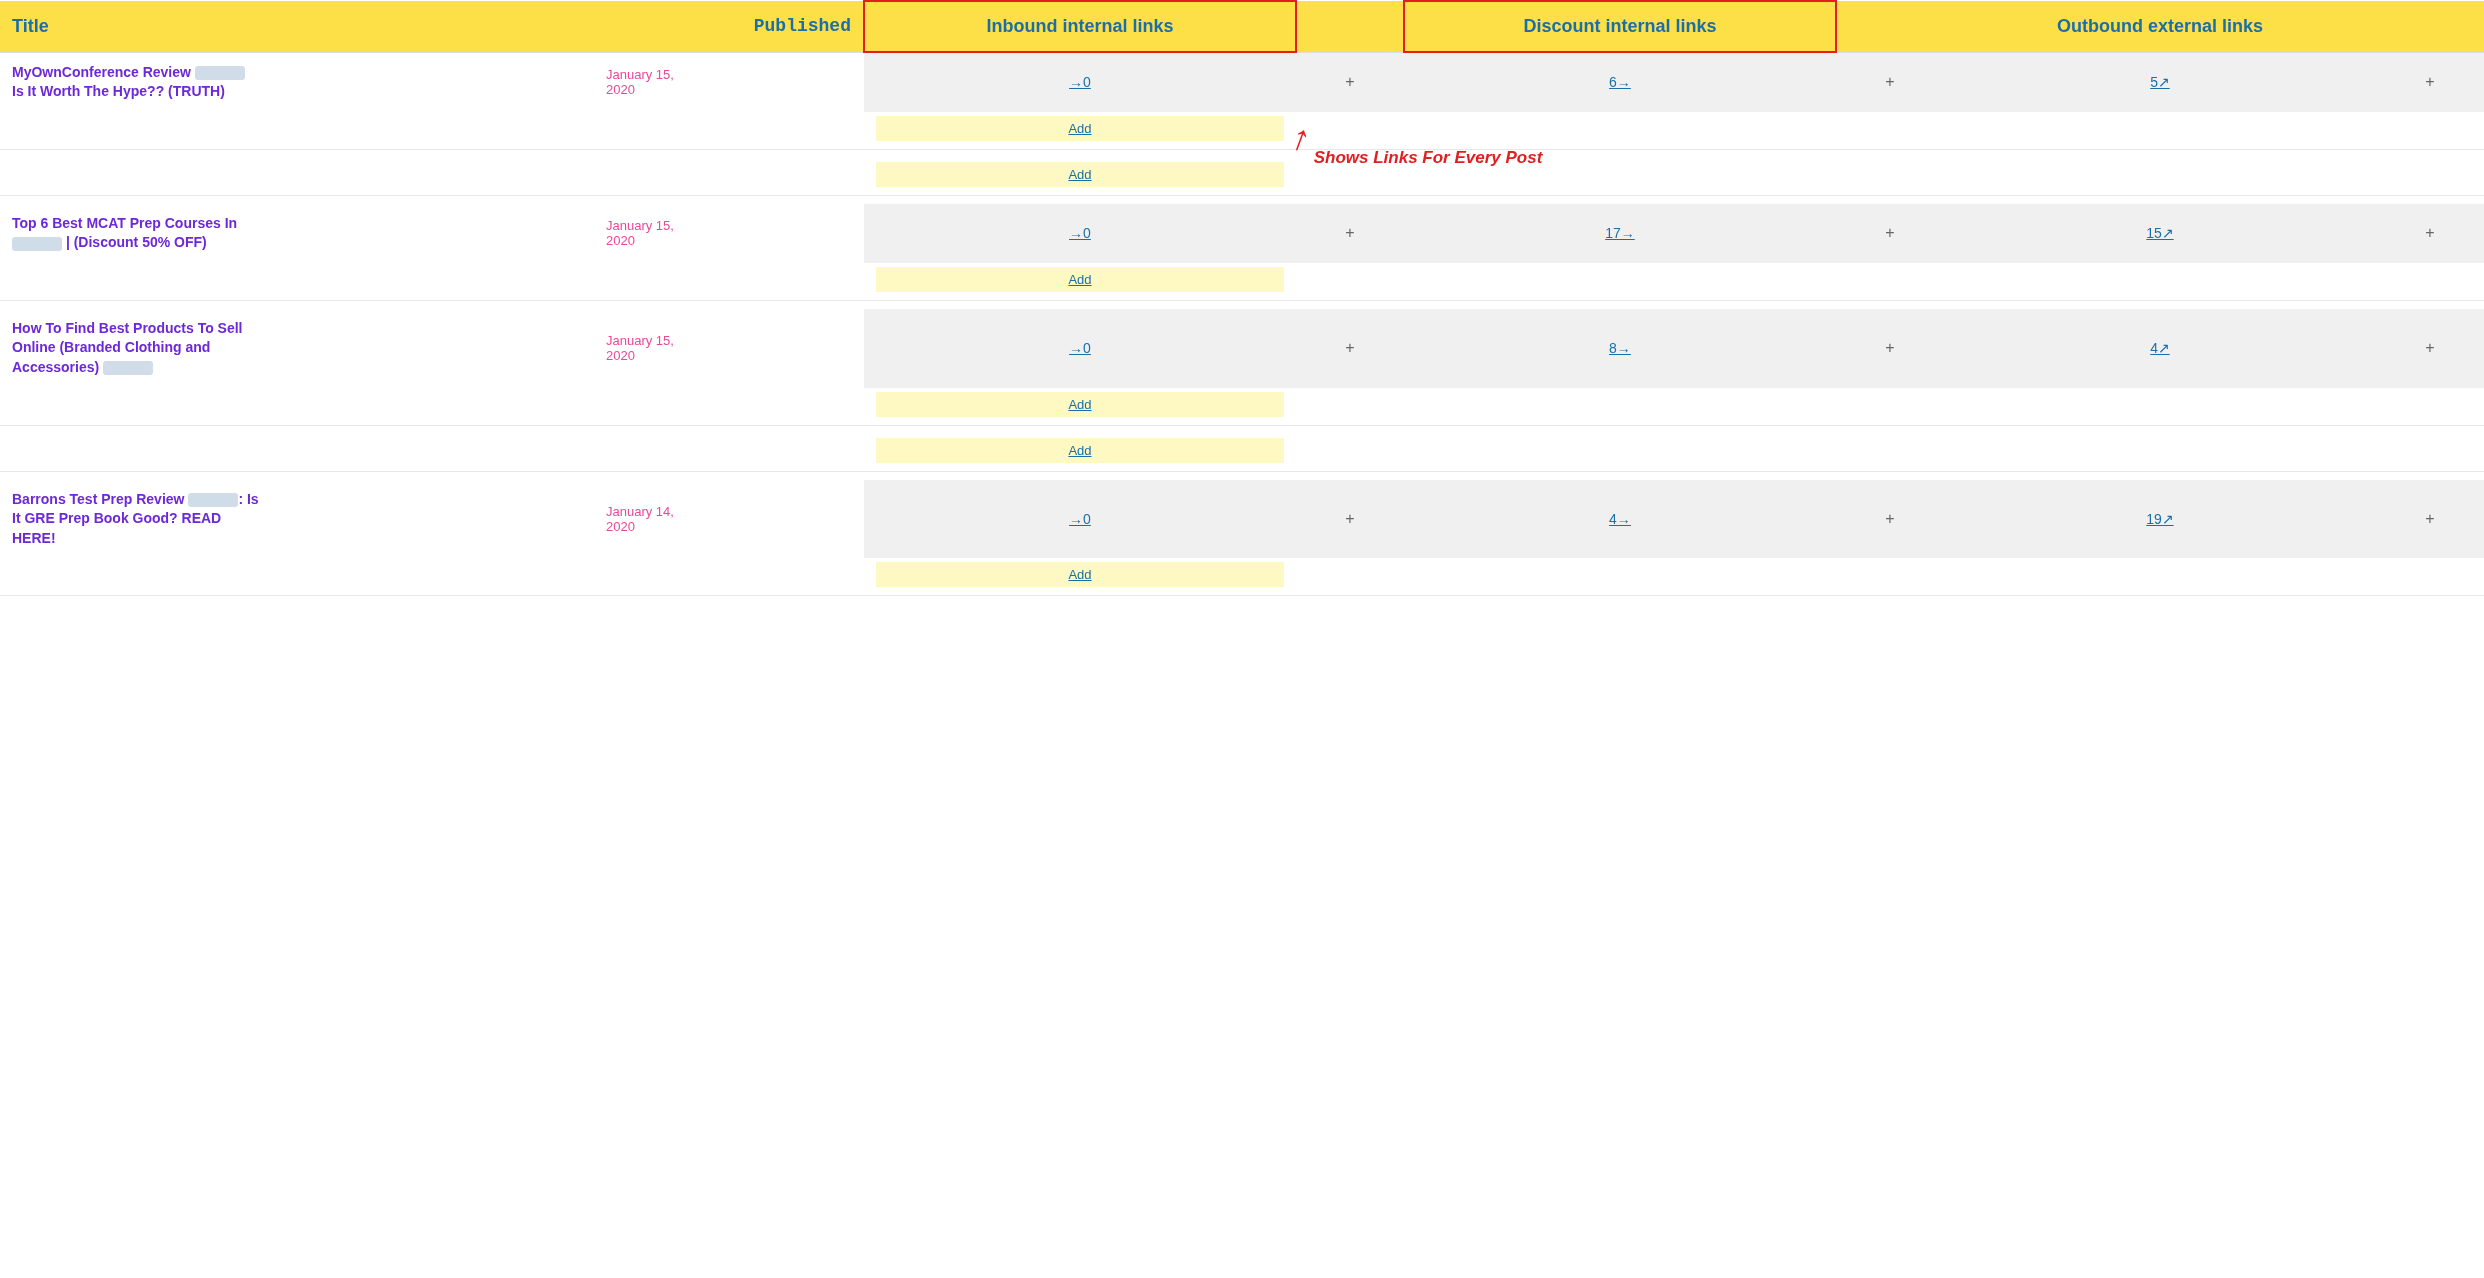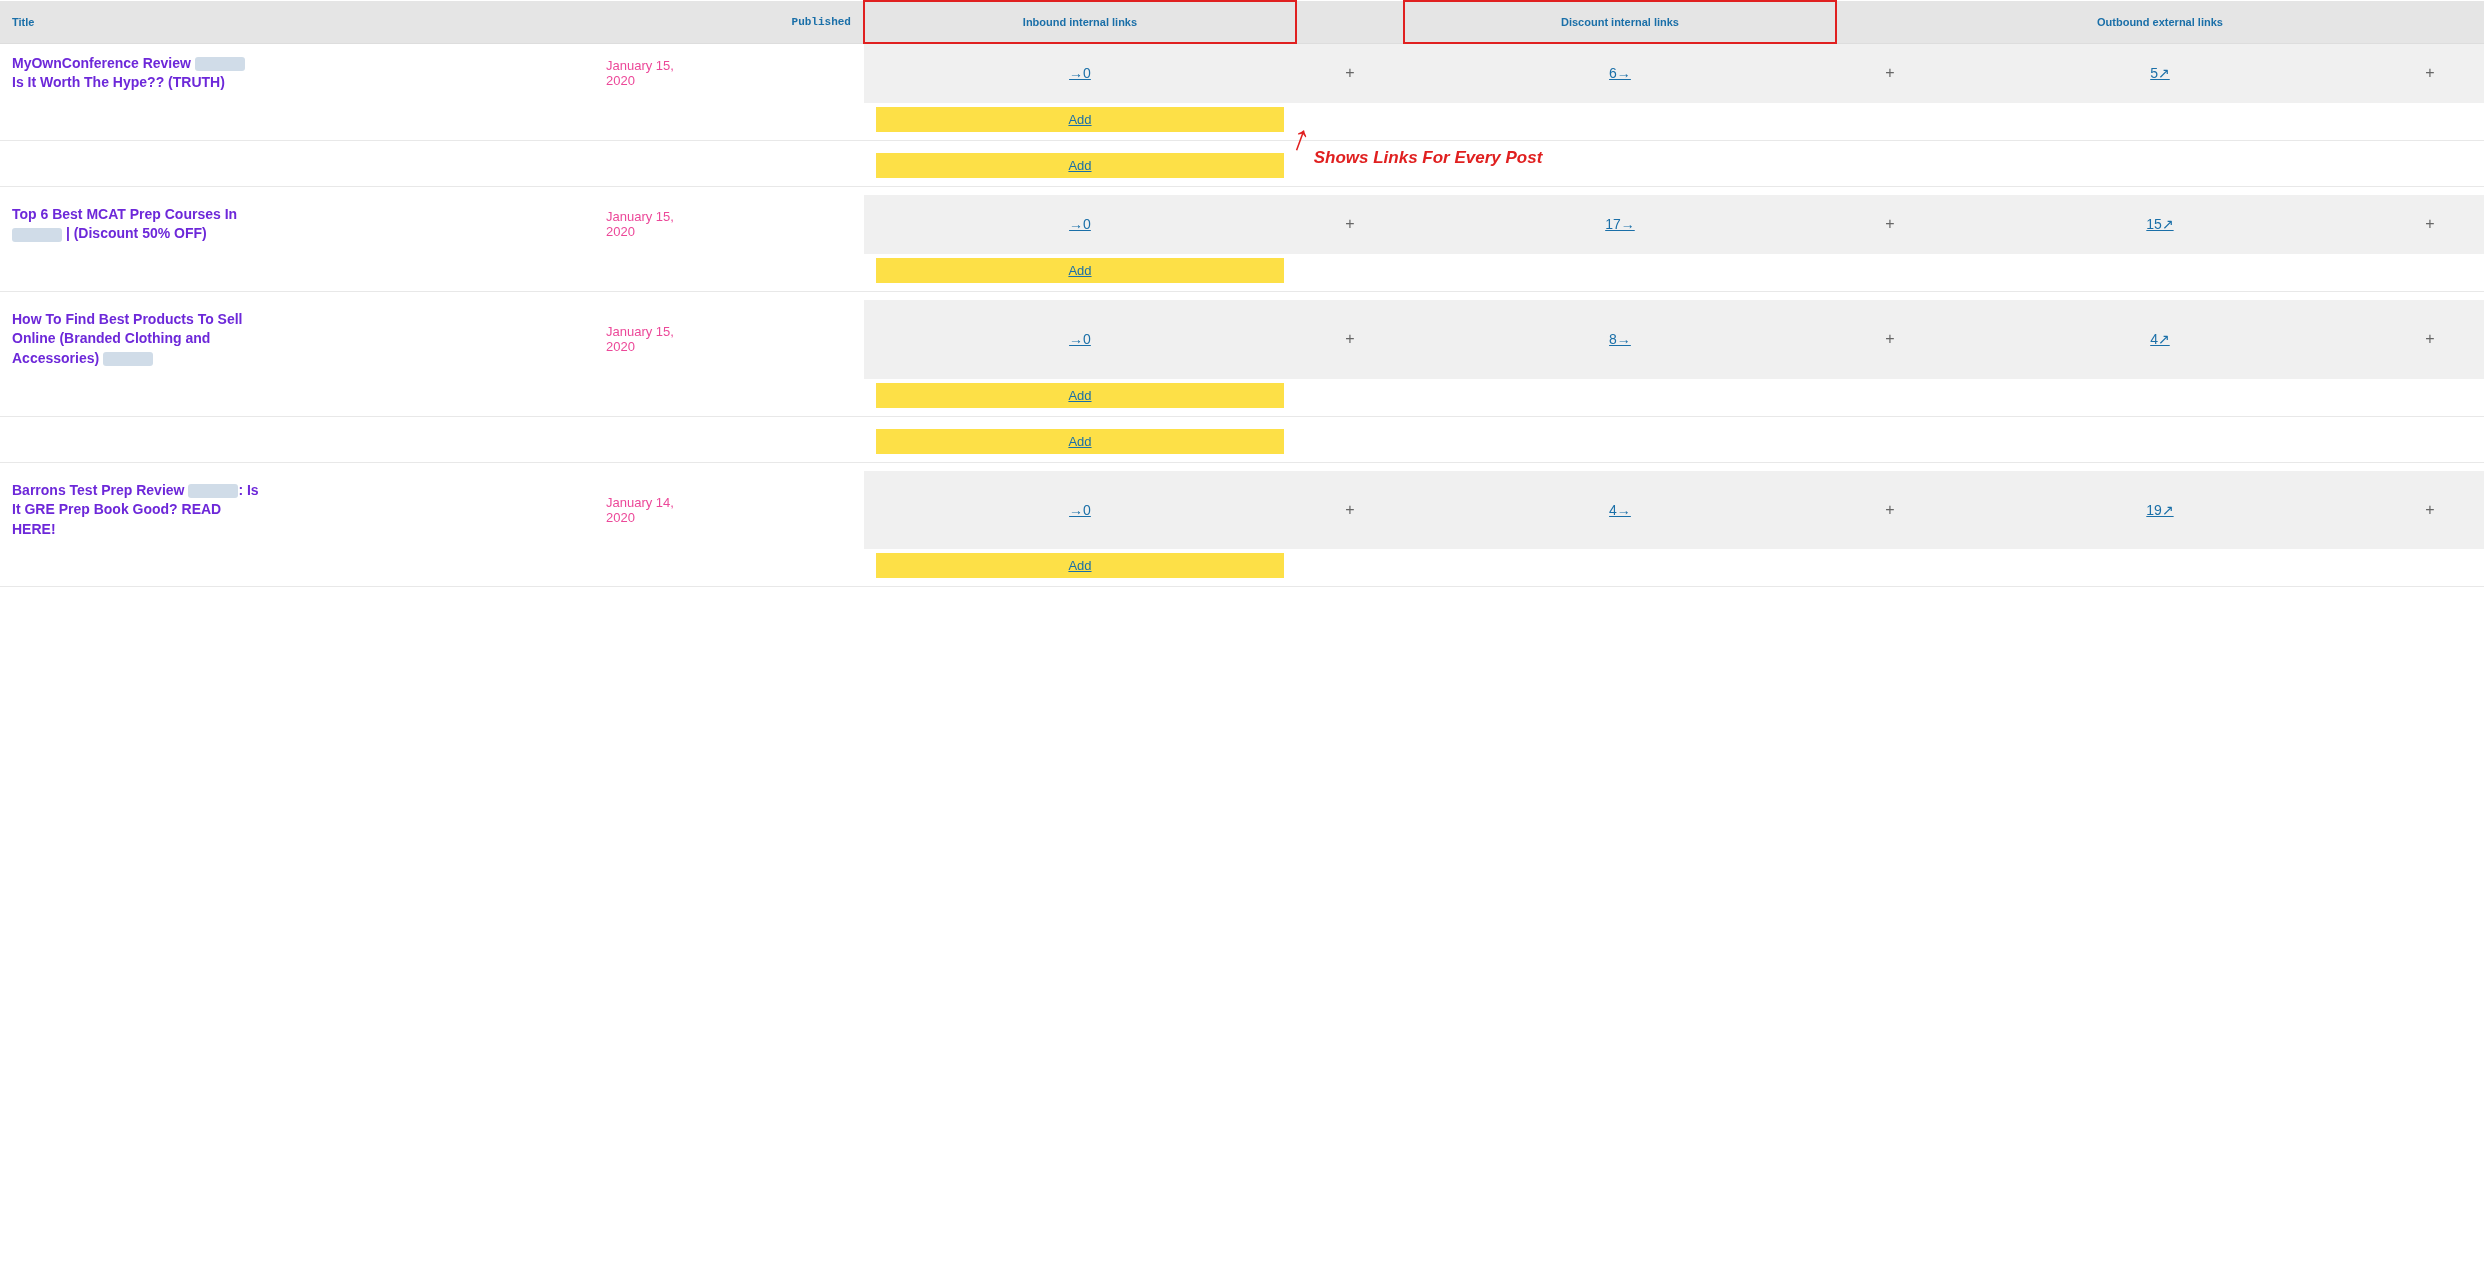--- a/index.html
+++ b/index.html
@@ -15,27 +15,27 @@
       overflow-x: auto;
     }
 
     table {
       width: 100%;
       border-collapse: collapse;
       table-layout: fixed;
     }
 
     thead tr th {
-      background: #e5e5e5;
+      background: #fde047;
       padding: 14px 12px;
       font-weight: bold;
       color: #1a6fa8;
       text-align: center;
       border-bottom: 1px solid #ddd;
-      font-size: 11px;
+      font-size: 18px;
     }
 
     thead tr th:first-child {
       text-align: left;
       width: 22%;
     }
 
     thead tr th:nth-child(2) {
       width: 10%;
       text-align: right;
@@ -116,21 +116,21 @@
       vertical-align: middle;
       cursor: pointer;
     }
 
     .add-cell {
       text-align: center;
     }
 
     .add-btn {
       display: inline-block;
-      background: #fde047;
+      background: #fef9c3;
       color: #1a6fa8;
       text-decoration: underline;
       padding: 5px 60px;
       font-size: 13px;
       cursor: pointer;
       width: 100%;
       text-align: center;
     }
 
     .blurred {

